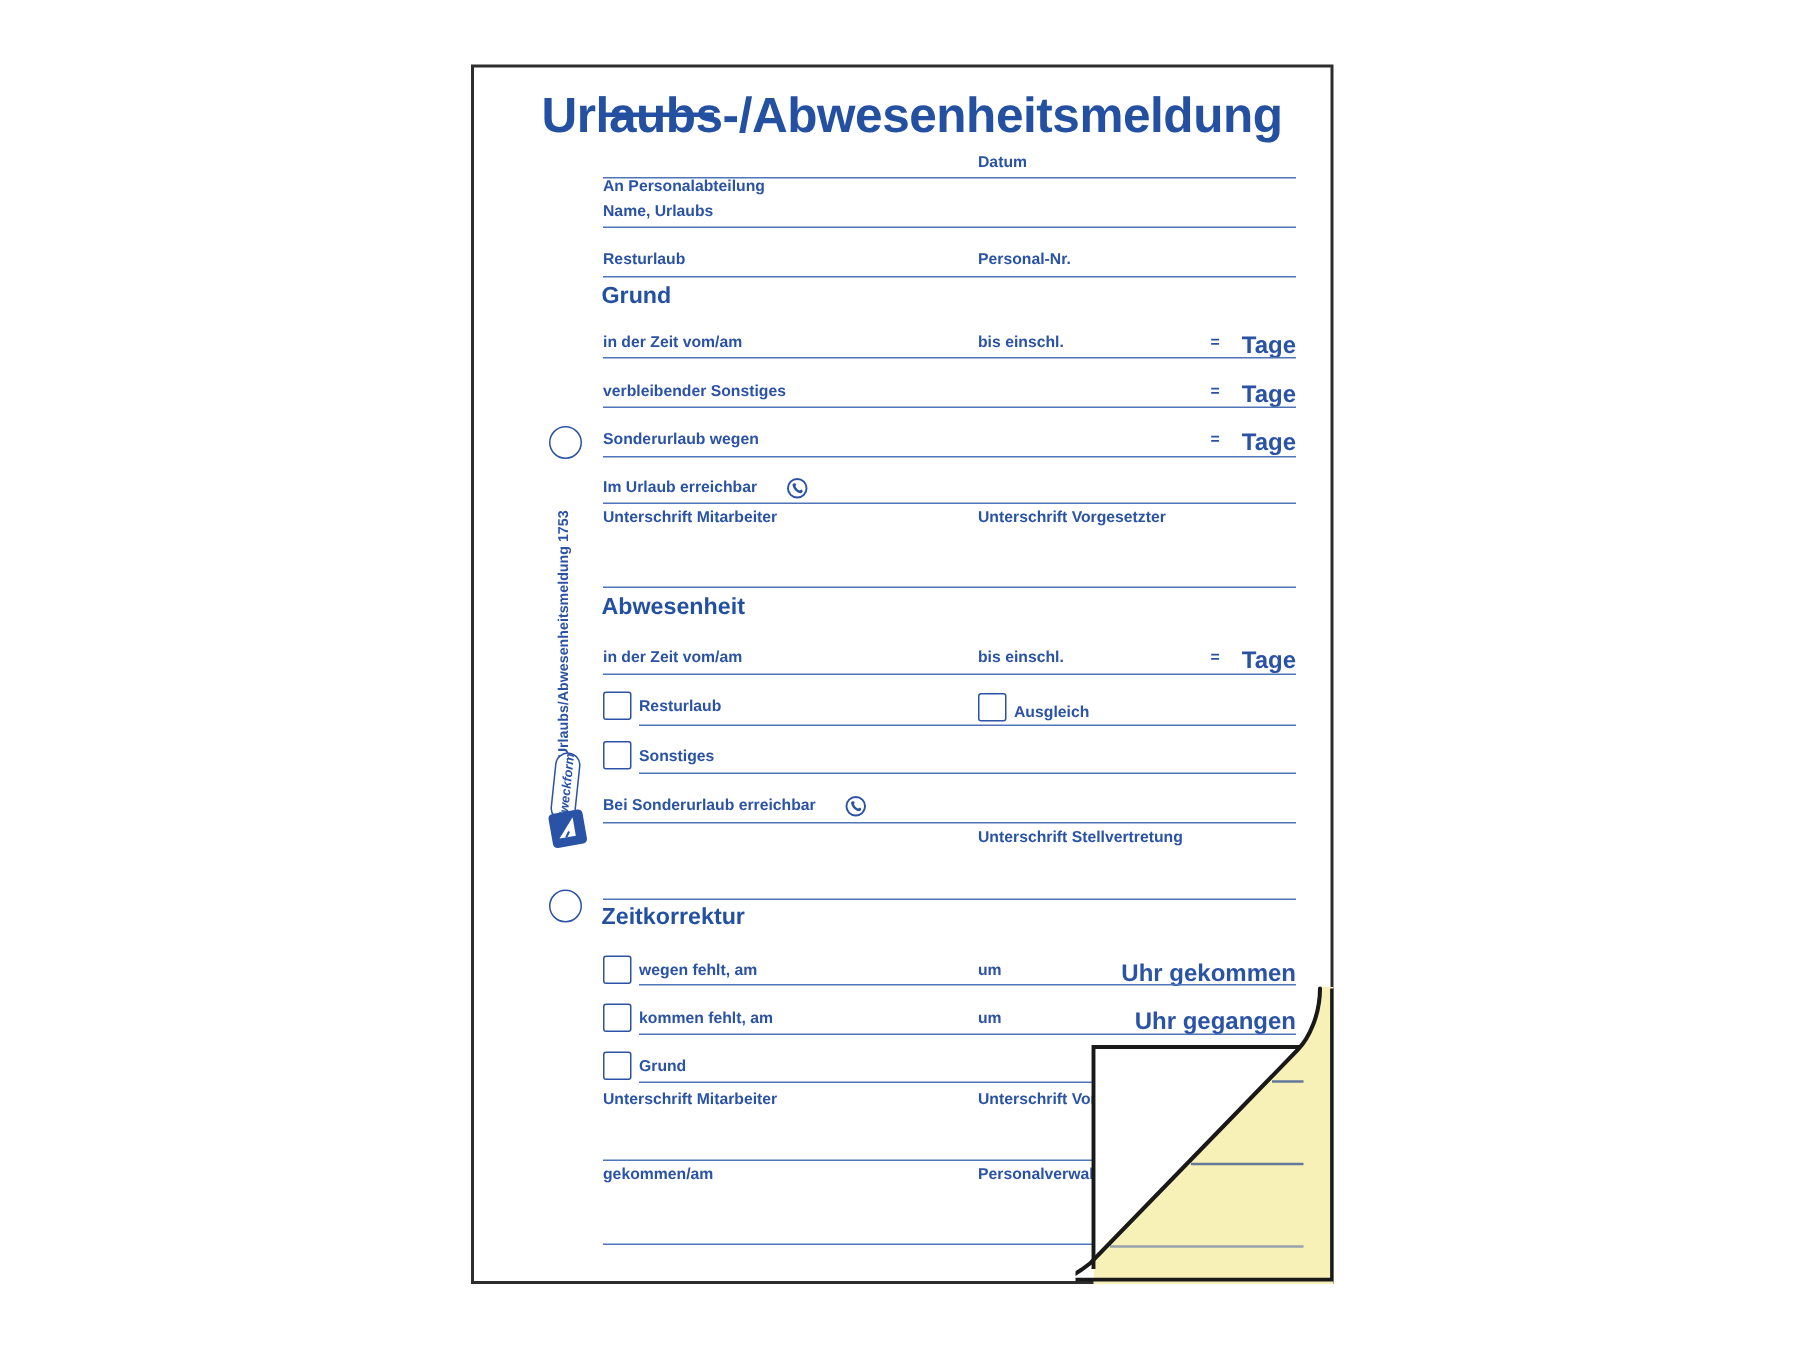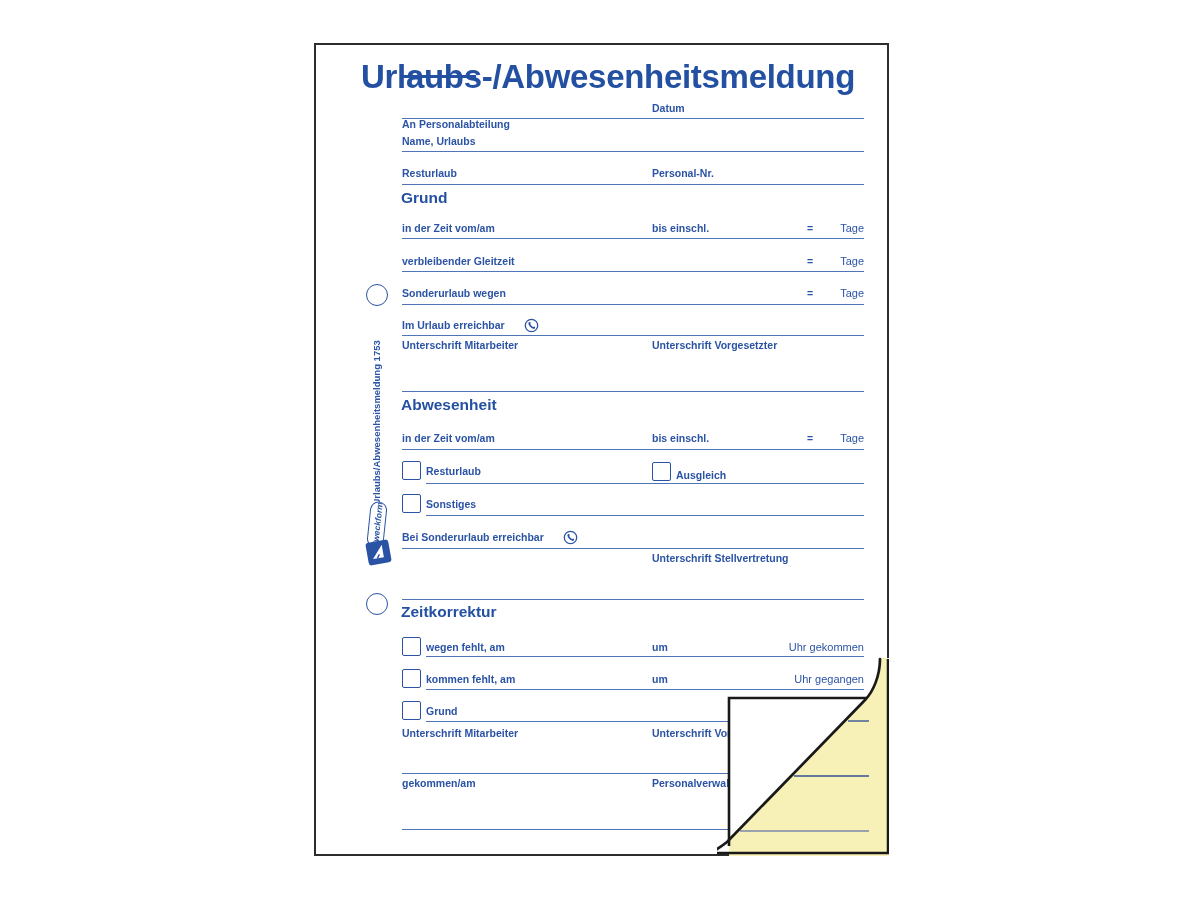--- a/index.html
+++ b/index.html
@@ -48,21 +48,21 @@
     border:1.6px solid var(--ink);border-radius:9px;background:#fff;
     display:flex;align-items:center;justify-content:center;
     font-size:8.5px;font-style:italic;font-weight:bold;color:var(--ink);
     transform:rotate(-84deg);white-space:nowrap;
   }
   .brand-sq{
     position:absolute;left:51px;top:496px;width:23px;height:23px;
     background:var(--ink);border-radius:3px;transform:rotate(-10deg);
   }
   .fold{position:absolute;right:-2px;bottom:-2px;width:172px;height:200px;z-index:5;}
-  .right-unit{position:absolute;right:23px;font-size:11px;font-weight:normal;color:var(--ink);white-space:nowrap;}
+  .right-unit{position:absolute;right:23px;font-size:16px;font-weight:bold;color:var(--ink);white-space:nowrap;}
   .eq{position:absolute;left:491px;font-size:10.5px;font-weight:bold;color:var(--ink);}
 </style>
 </head>
 <body>
 
 <div class="sheet">
 
   <div class="title-dash"></div>
   <div class="title">Urlaubs-/Abwesenheitsmeldung</div>
 
@@ -78,21 +78,21 @@
   <div class="wline" style="left:86px;top:139px;width:462px"></div>
 
   <div class="hd" style="left:85px;top:144px">Grund</div>
 
   <div class="lbl" style="left:86px;top:177px">in der Zeit vom/am</div>
   <div class="lbl" style="left:336px;top:177px">bis einschl.</div>
   <div class="eq" style="top:177px">=</div>
   <div class="right-unit" style="top:177px">Tage</div>
   <div class="wline" style="left:86px;top:193px;width:462px"></div>
 
-  <div class="lbl" style="left:86px;top:210px">verbleibender Gleitzeit</div>
+  <div class="lbl" style="left:86px;top:210px">verbleibender Sonstiges</div>
   <div class="eq" style="top:210px">=</div>
   <div class="right-unit" style="top:210px">Tage</div>
   <div class="wline" style="left:86px;top:226px;width:462px"></div>
 
   <div class="circ" style="left:50px;top:239px"></div>
   <div class="lbl" style="left:86px;top:242px">Sonderurlaub wegen</div>
   <div class="eq" style="top:242px">=</div>
   <div class="right-unit" style="top:242px">Tage</div>
   <div class="wline" style="left:86px;top:259px;width:462px"></div>
 

